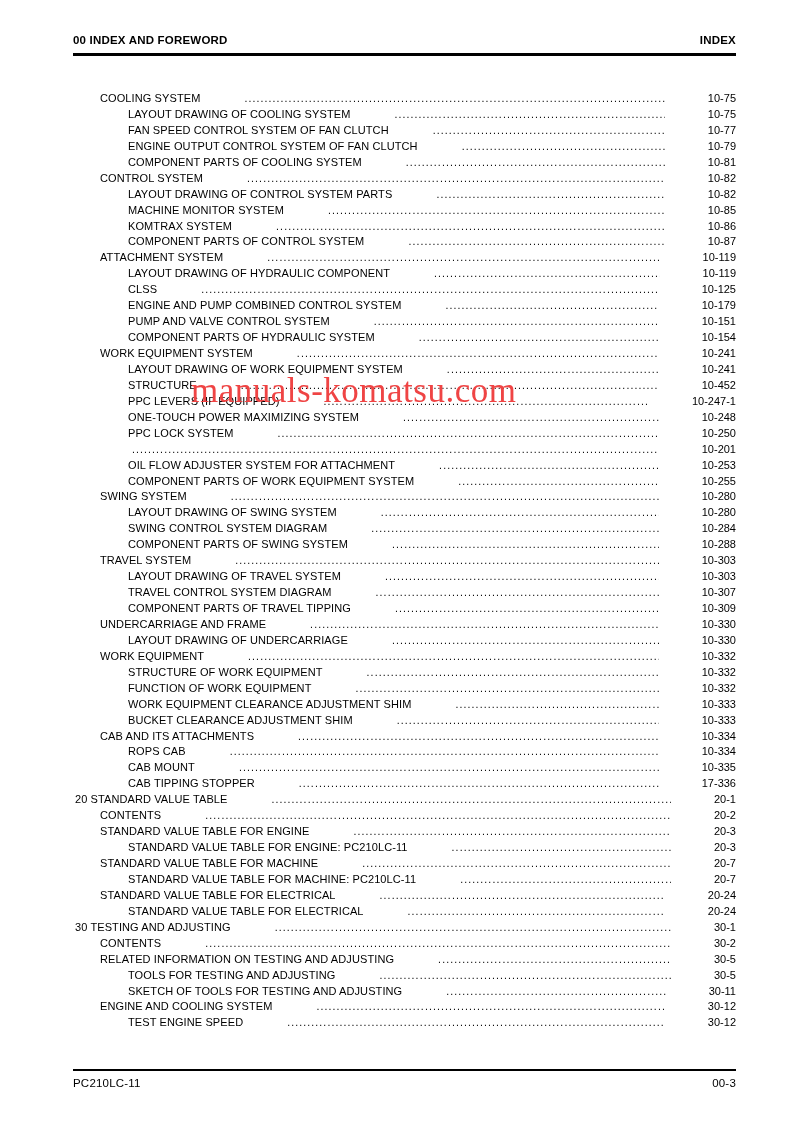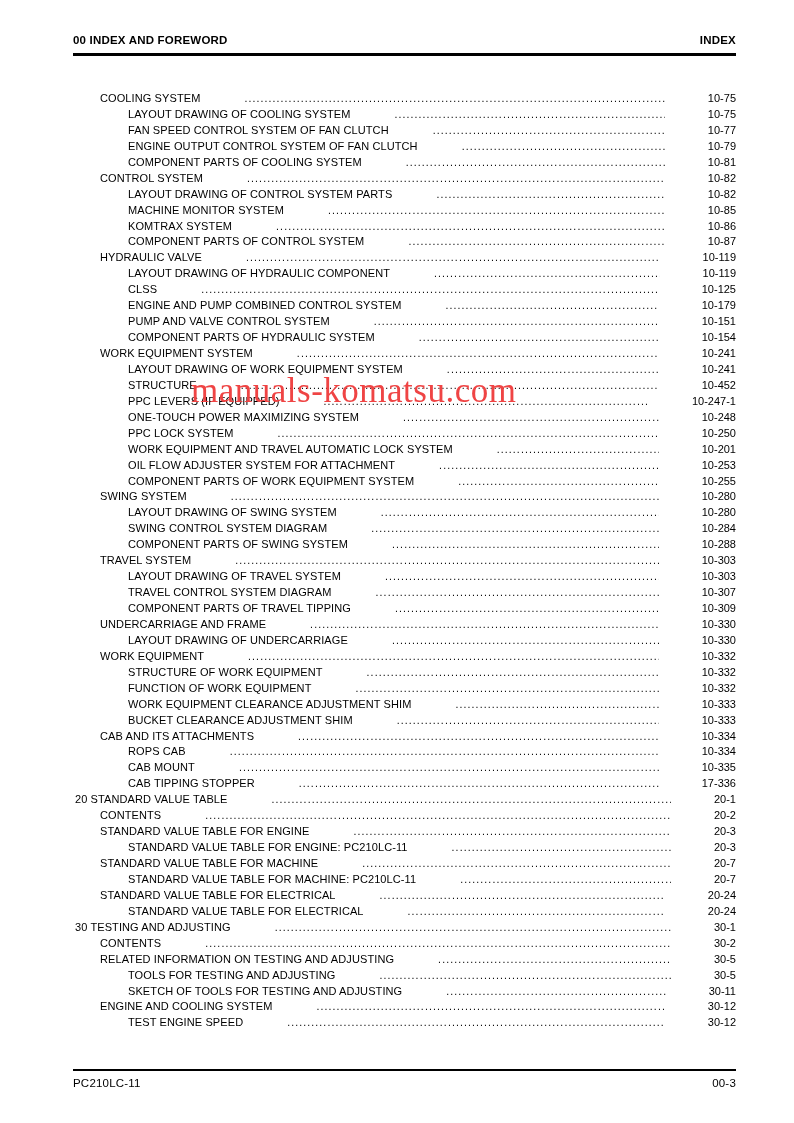--- a/index.html
+++ b/index.html
@@ -134,21 +134,21 @@
         <span class="toc-label">KOMTRAX SYSTEM</span>
         <span class="toc-leader">............................................................................................................................................................................................................................................................................................................</span>
         <span class="toc-page">10-86</span>
       </div>
       <div class="toc-row level-2">
         <span class="toc-label">COMPONENT PARTS OF CONTROL SYSTEM</span>
         <span class="toc-leader">............................................................................................................................................................................................................................................................................................................</span>
         <span class="toc-page">10-87</span>
       </div>
       <div class="toc-row level-1">
-        <span class="toc-label">HYDRAULIC VALVE</span>
+        <span class="toc-label">ATTACHMENT SYSTEM</span>
         <span class="toc-leader">............................................................................................................................................................................................................................................................................................................</span>
         <span class="toc-page">10-119</span>
       </div>
       <div class="toc-row level-2">
         <span class="toc-label">LAYOUT DRAWING OF HYDRAULIC COMPONENT</span>
         <span class="toc-leader">............................................................................................................................................................................................................................................................................................................</span>
         <span class="toc-page">10-119</span>
       </div>
       <div class="toc-row level-2">
         <span class="toc-label">CLSS</span>
@@ -194,21 +194,20 @@
         <span class="toc-label">ONE-TOUCH POWER MAXIMIZING SYSTEM</span>
         <span class="toc-leader">............................................................................................................................................................................................................................................................................................................</span>
         <span class="toc-page">10-248</span>
       </div>
       <div class="toc-row level-2">
         <span class="toc-label">PPC LOCK SYSTEM</span>
         <span class="toc-leader">............................................................................................................................................................................................................................................................................................................</span>
         <span class="toc-page">10-250</span>
       </div>
       <div class="toc-row level-2">
-        <span class="toc-label">WORK EQUIPMENT AND TRAVEL AUTOMATIC LOCK SYSTEM</span>
         <span class="toc-leader">............................................................................................................................................................................................................................................................................................................</span>
         <span class="toc-page">10-201</span>
       </div>
       <div class="toc-row level-2">
         <span class="toc-label">OIL FLOW ADJUSTER SYSTEM FOR ATTACHMENT</span>
         <span class="toc-leader">............................................................................................................................................................................................................................................................................................................</span>
         <span class="toc-page">10-253</span>
       </div>
       <div class="toc-row level-2">
         <span class="toc-label">COMPONENT PARTS OF WORK EQUIPMENT SYSTEM</span>

